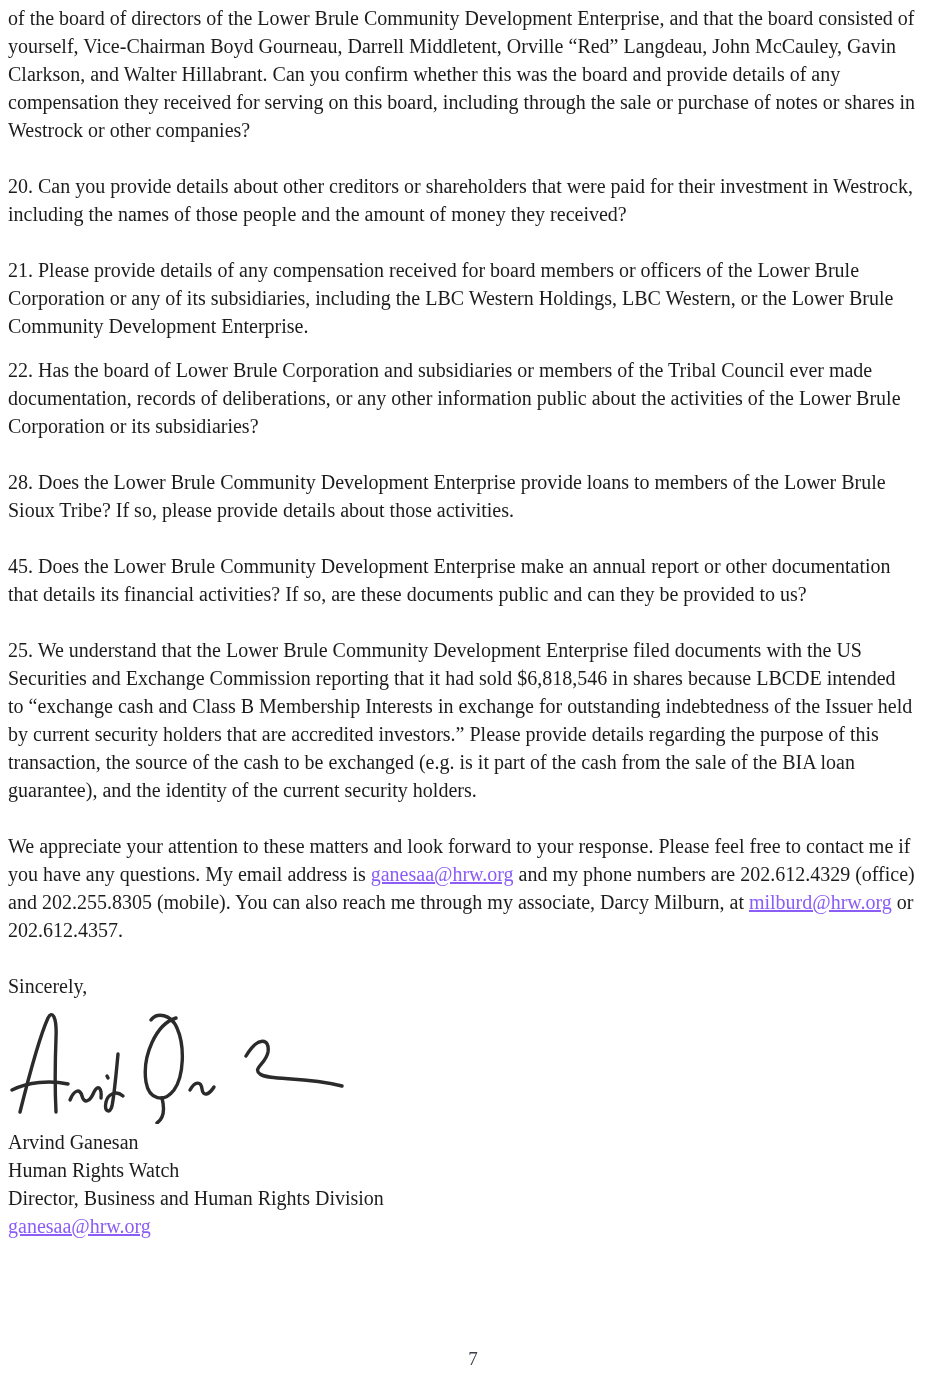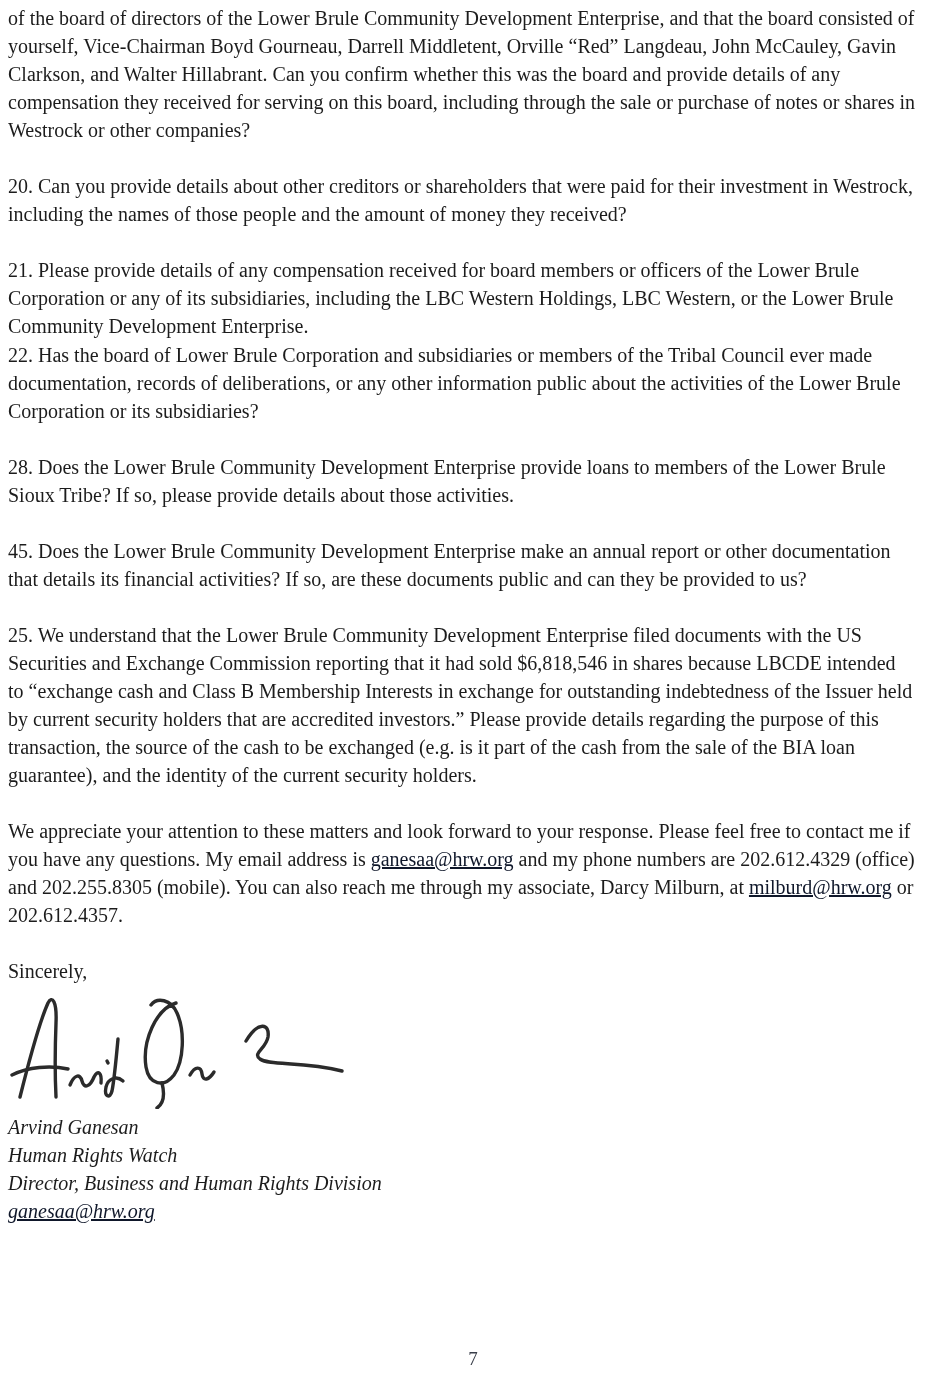--- a/index.html
+++ b/index.html
@@ -11,33 +11,33 @@
     font-size: 20px;
     line-height: 28px;
     color: #1c1c1c;
     position: relative;
     overflow: hidden;
   }
   .content {
     padding: 4px 30px 0 8px;
   }
   .para { margin: 0 0 28px 0; }
-  .para.tight { margin-bottom: 1px; }
+  .para.tight { margin-bottom: 16px; }
   .sincerely { margin: 0; }
   a.link, a.email {
-    color: #0f172a;
+    color: #8b5cf6;
     text-decoration: underline;
     cursor: pointer;
   }
   .signature-wrap {
     margin: 4px 0 2px 2px;
     height: 122px;
   }
   .signature-wrap svg { display: block; }
-  .sig-block div, .sig-block a { display: block; font-style: italic; }
+  .sig-block div, .sig-block a { display: block; }
   .page-number {
     position: absolute;
     bottom: 20px;
     left: 0;
     right: 0;
     text-align: center;
     color: #3a3f4a;
     font-size: 19px;
   }
 </style>

